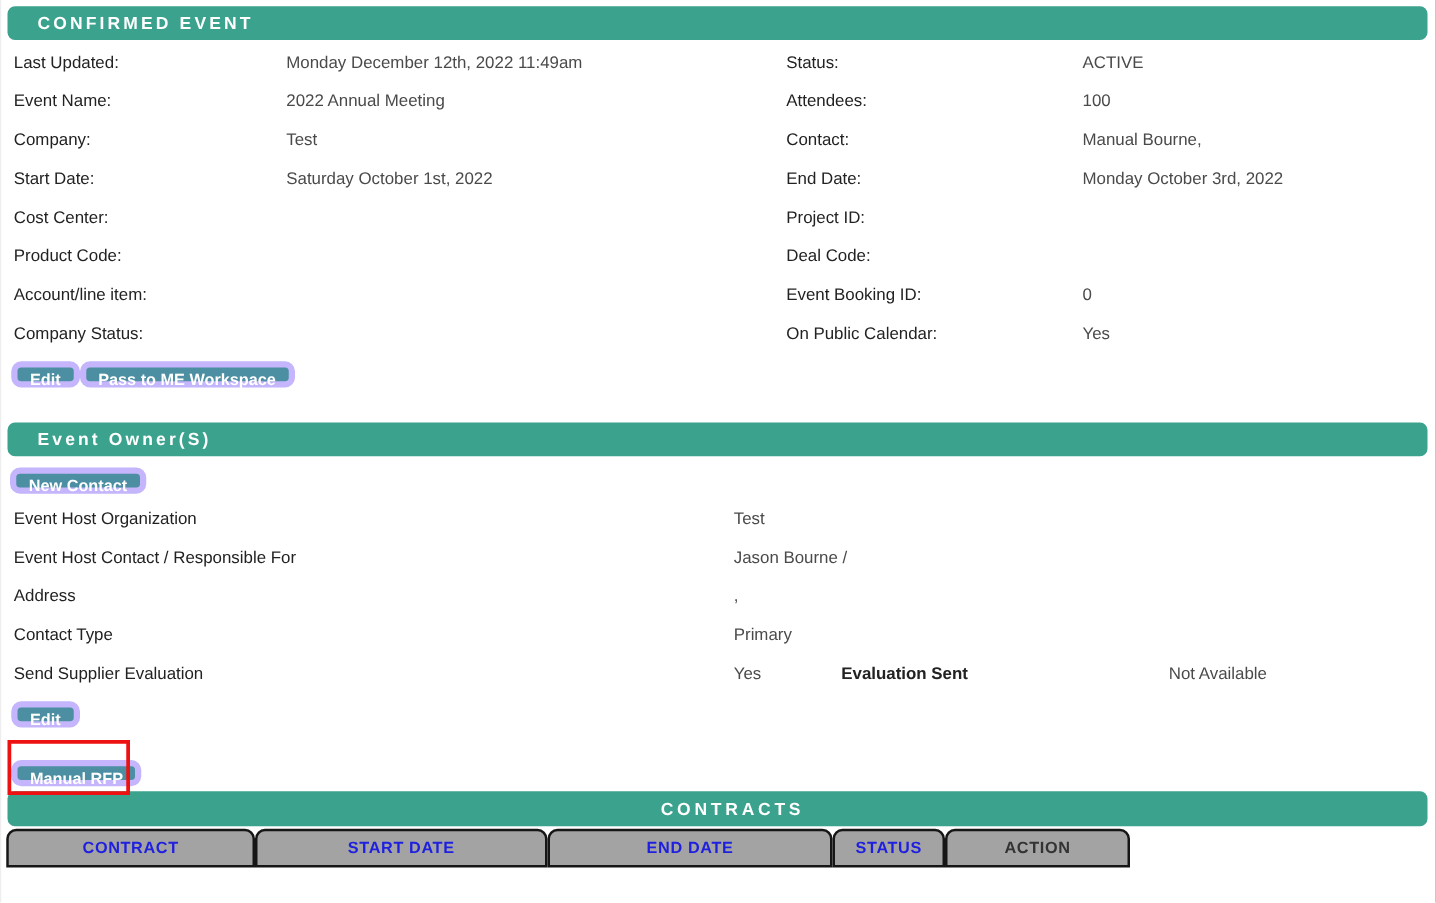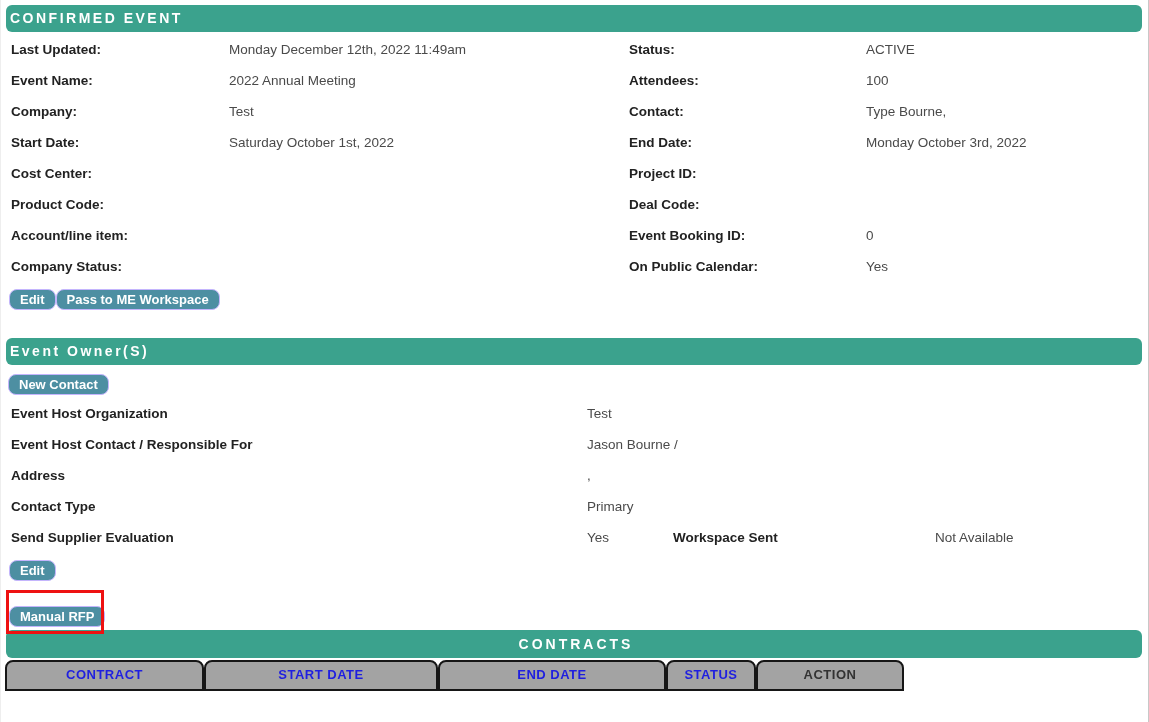--- a/index.html
+++ b/index.html
@@ -6,35 +6,35 @@
   html,body { background:#fff; }
   body {
     width:1149px; height:722px; overflow:hidden;
     font-family:"Liberation Sans","DejaVu Sans",sans-serif;
     font-size:13.5px; color:#444; position:relative;
     border-left:1px solid #eee; border-right:1px solid #c8c8c8;
   }
   .section-header {
     margin:0 6px 0 5px; height:27px; line-height:27px;
     background:#3BA28D; color:#fff; font-weight:bold; font-size:14px;
-    letter-spacing:2.5px; padding-left:4px; border-radius:6px;
+    letter-spacing:2.5px; padding-left:24px; border-radius:6px;
   }
   .hdr-top { margin-top:5px; }
   
   .grid4 { margin-top:2px; padding-left:10px; }
   .grid4 .r {
     display:grid; grid-template-columns:218px 400px 237px 1fr;
     height:31px; align-items:center;
   }
-  .lb { font-weight:bold; color:#222; }
+  .lb { font-weight:normal; color:#222; }
   .vl { color:#4a4a4a; }
   
   .btn {
     display:inline-block; height:21px; line-height:20px; padding:0 10px;
-    background:#4D8FA2; border:1px solid #c4b5fd; border-radius:8px;
+    background:#4D8FA2; border:5px solid #c4b5fd; border-radius:8px;
     color:#fff; font-weight:bold; font-size:13px;
     font-family:"Liberation Sans","DejaVu Sans",sans-serif; cursor:pointer;
   }
   .btnrow { margin-top:7px; margin-left:8px; display:flex; align-items:center; }
   .btn-pass { }
   .hdr-owners { margin-top:28px; }
   .btn-newcontact { margin-left:7px; margin-top:9px; }
   
   .grid2 { margin-top:3px; padding-left:10px; }
   .grid2 .r {
@@ -82,21 +82,21 @@
     <div class="r">
       <span class="lb">Event Name:</span>
       <span class="vl">2022 Annual Meeting</span>
       <span class="lb">Attendees:</span>
       <span class="vl">100</span>
     </div>
     <div class="r">
       <span class="lb">Company:</span>
       <span class="vl">Test</span>
       <span class="lb">Contact:</span>
-      <span class="vl">Type Bourne,</span>
+      <span class="vl">Manual Bourne,</span>
     </div>
     <div class="r">
       <span class="lb">Start Date:</span>
       <span class="vl">Saturday October 1st, 2022</span>
       <span class="lb">End Date:</span>
       <span class="vl">Monday October 3rd, 2022</span>
     </div>
     <div class="r">
       <span class="lb">Cost Center:</span>
       <span class="vl"></span>
@@ -148,21 +148,21 @@
       <span class="vl">,</span>
     </div>
     <div class="r">
       <span class="lb">Contact Type</span>
       <span class="vl">Primary</span>
     </div>
     <div class="r">
       <span class="lb">Send Supplier Evaluation</span>
       <span class="vl evalflex">
         <span class="eval-yes">Yes</span>
-        <span class="eval-sent-label">Workspace Sent</span>
+        <span class="eval-sent-label">Evaluation Sent</span>
         <span>Not Available</span>
       </span>
     </div>
   </div>
 
   <button class="btn btn-edit2">Edit</button>
 
   <br>
   <span class="rfp-wrap">
     <span class="red-box"></span>

